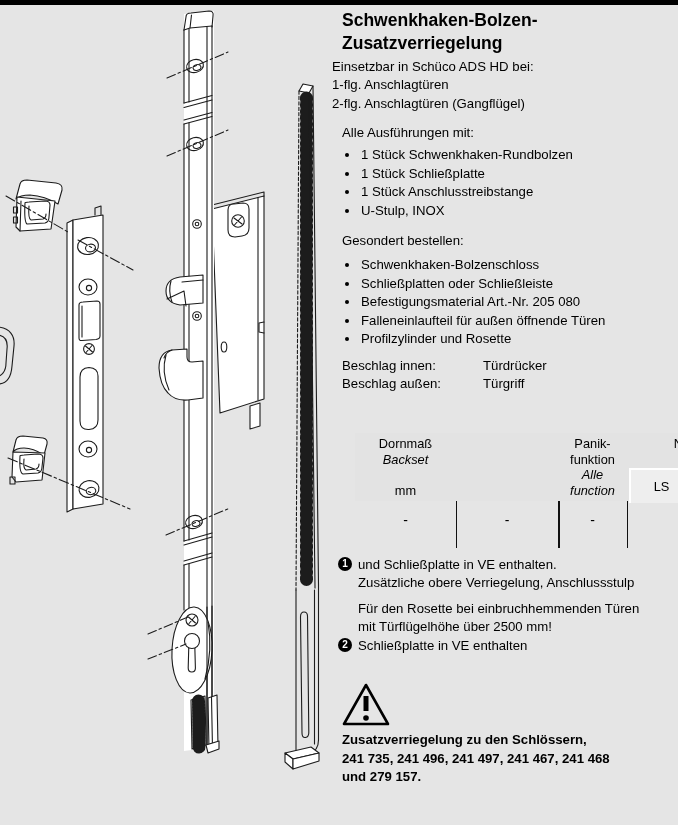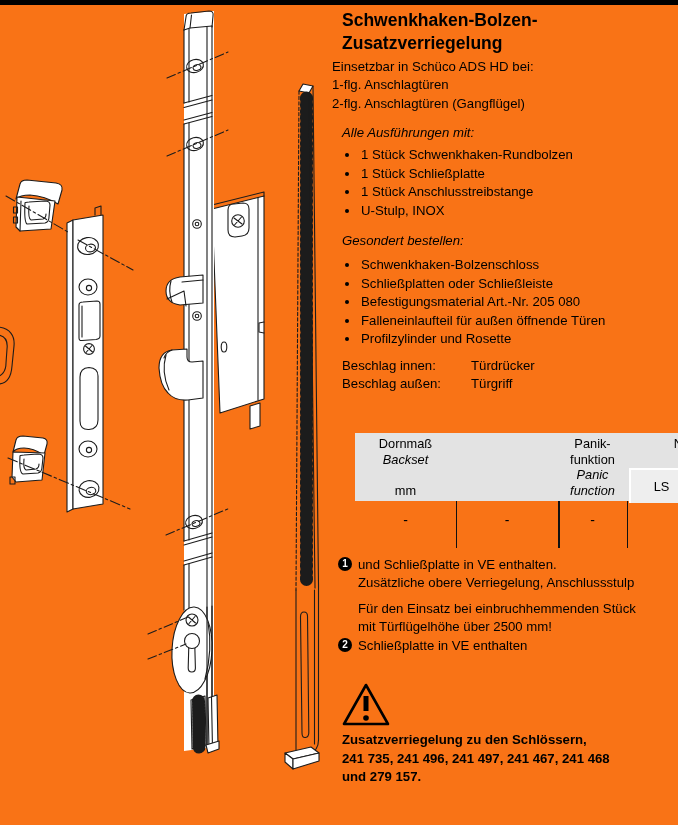--- a/index.html
+++ b/index.html
@@ -1,27 +1,27 @@
 <!DOCTYPE html>
 <html><head>
 <meta charset="utf-8">
 <style>
   html,body{margin:0;padding:0;background:#ffffff;}
-  #page{position:relative;width:678px;height:825px;background:#f97316;overflow:hidden;
+  #page{position:relative;width:678px;height:825px;background:#e5e5e5;overflow:hidden;
         font-family:"Liberation Sans", sans-serif;color:#000;}
   .abs{position:absolute;}
   #top-rule{left:0;top:0;width:678px;height:5px;background:#000;}
   
   .title{left:342px;top:9px;width:336px;font-size:17.5px;font-weight:bold;line-height:23px;}
   .body-block{font-size:13.2px;line-height:18.3px;white-space:nowrap;}
   .intro{left:332px;top:58px;}
-  .h-line{left:342px;font-size:13.2px;white-space:nowrap;font-style:italic;}
+  .h-line{left:342px;font-size:13.2px;white-space:nowrap;}
   ul.blist{margin:0;padding:0 0 0 14px;list-style:disc outside;}
   ul.blist li{padding-left:1px;line-height:18.5px;}
-  .fit-row{display:flex;}
+  .fit-row{display:flex;gap:12px;}
   .fit-row .lbl{width:129px;}
   
   #spec-table{left:355px;top:433px;width:335px;height:118px;font-size:12.8px;}
   #spec-header{left:0;top:0;width:335px;height:68px;background:var(--hdr-bg,#e3e3e3);}
   .hcell{position:absolute;top:3px;text-align:center;line-height:15.5px;}
   .hcell .it{font-style:italic;}
   .hcell .sp{height:15.5px;}
   #ls-cell{left:274px;top:35px;width:61px;height:33px;background:var(--sub-bg,#eeeeee);
            border-left:2px solid #fff;border-top:2px solid #fff;
            display:flex;align-items:center;justify-content:center;}
@@ -230,21 +230,21 @@
     <div id="spec-header" class="abs">
       <div class="hcell" style="left:0;width:101px">
         <div>Dornmaß</div>
         <div class="it">Backset</div>
         <div class="sp"></div>
         <div>mm</div>
       </div>
       <div class="hcell" style="left:203px;width:69px">
         <div>Panik-</div>
         <div>funktion</div>
-        <div class="it">Panic</div>
+        <div class="it">Alle</div>
         <div class="it">function</div>
       </div>
       <div class="hcell" style="left:272px;width:63px;text-align:right">
         <div>Na</div>
       </div>
       <div id="ls-cell" class="abs">
         <span>LS</span>
       </div>
     </div>
     <div class="abs vdiv" style="left:100.5px"></div>
@@ -257,21 +257,21 @@
       <div class="dcell" style="left:272px;width:62px;text-align:right;font-weight:bold">2</div>
     </div>
   </div>
 
   <div class="abs fnmark" style="left:338px;top:557px">1</div>
   <div class="abs fn-text" style="left:358px;top:556px">
     <div>und Schließplatte in VE enthalten.</div>
     <div>Zusätzliche obere Verriegelung, Anschlussstulp</div>
   </div>
   <div class="abs fn-text" style="left:358px;top:600px">
-    <div>Für den Einsatz bei einbruchhemmenden Stück</div>
+    <div>Für den Rosette bei einbruchhemmenden Türen</div>
     <div>mit Türflügelhöhe über 2500 mm!</div>
   </div>
   <div class="abs fnmark" style="left:338px;top:638px">2</div>
   <div class="abs fn-text" style="left:358px;top:637px">Schließplatte in VE enthalten</div>
 
   <svg class="abs" style="left:342px;top:682px" width="50" height="46" viewBox="0 0 50 46" stroke="#000" fill="none" stroke-linejoin="round">
     <polygon points="24,3 46,42 2,42" stroke-width="2.6"></polygon>
     <line x1="24" y1="14" x2="24" y2="29" stroke-width="5"></line>
     <circle cx="24" cy="36" r="2.8" fill="#000" stroke="none"></circle>
   </svg>

